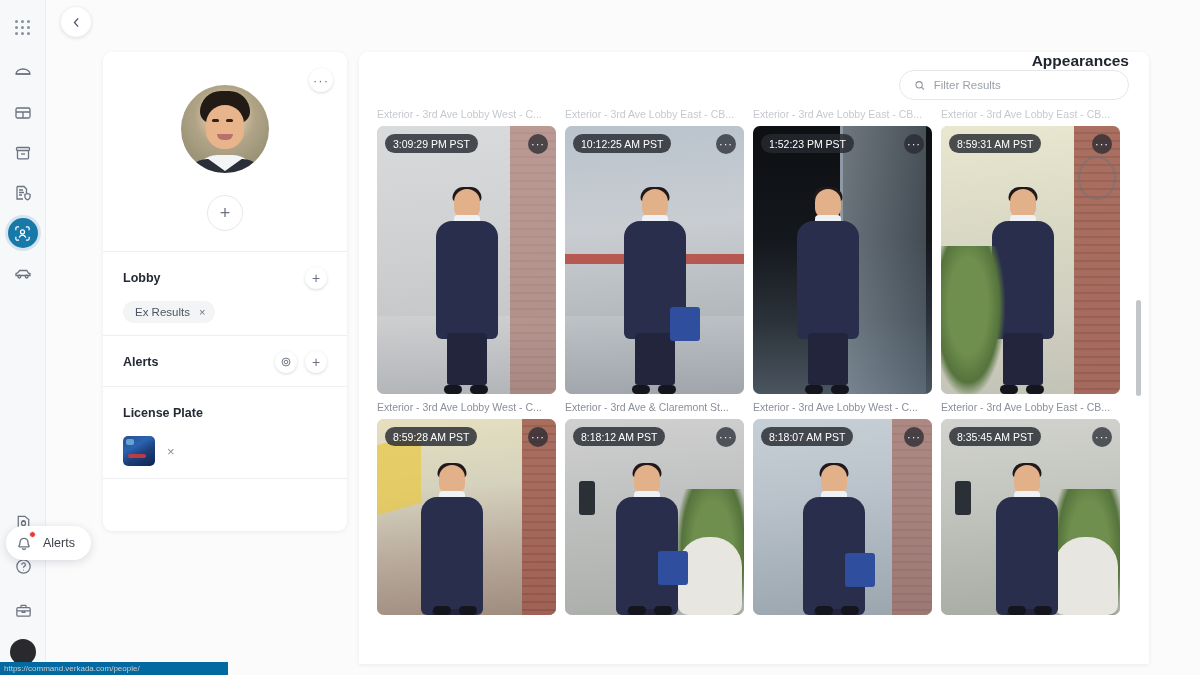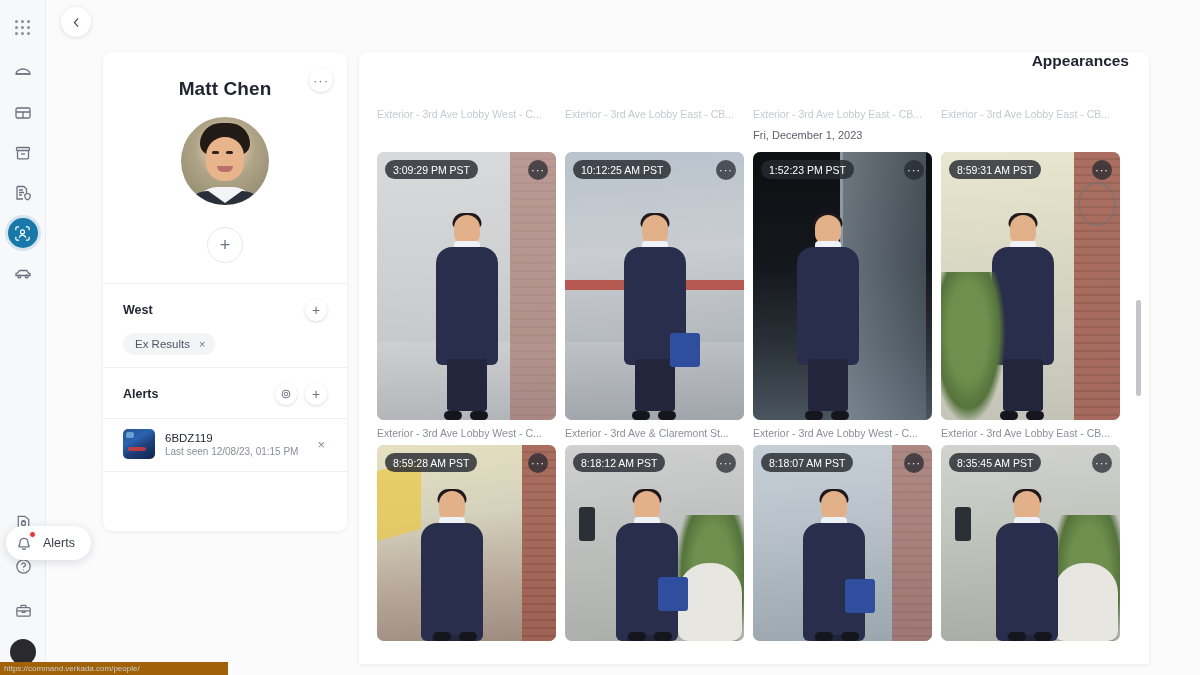--- a/index.html
+++ b/index.html
@@ -221,21 +221,21 @@
     transform: skewY(-16deg); }
 
   
   .sbthumb {
     position: absolute; left: 1136px; top: 300px; width: 5px; height: 96px;
     background: #c2c5ca; border-radius: 3px; cursor: pointer;
   }
   
   .statusbar {
     position: absolute; left: 0; bottom: 0; width: 228px; height: 13px;
-    background: #a16207; color: #c8cbd0; font-size: 8px;
+    background: #0369a1; color: #c8cbd0; font-size: 8px;
     display: flex; align-items: center; padding-left: 4px;
     filter: blur(0.7px); overflow: hidden; white-space: nowrap;
   }
 </style>
 </head>
 <body>
 
 <div class="app">
 
   <div class="rail">
@@ -341,39 +341,38 @@
   </div>
 
   <div class="backbtn">
     <svg width="13" height="13" viewBox="0 0 16 16" fill="none" stroke="currentColor" stroke-width="1.6">
       <path d="M10 3L5.5 8L10 13"></path>
     </svg>
   </div>
 
   <div class="profile">
     <div class="kebab-btn">···</div>
-    <div class="profile-title">Matt Chen</div>
 
     <div class="face">
       <div class="hair"></div>
       <div class="skin"></div>
       <div class="eyeL"></div>
       <div class="eyeR"></div>
       <div class="mouth"></div>
       <div class="shirt"></div>
       <div class="jacket"></div>
     </div>
 
     <div class="addbtn">+</div>
 
     <div class="divider"></div>
 
     
     <div class="sec-head">
-      <span class="sec-title">West</span>
+      <span class="sec-title">Lobby</span>
       <span class="sec-actions">
         <span class="circ-btn">+</span>
       </span>
     </div>
     <div class="tag">
       <span>Ex Results</span>
       <span class="x">×</span>
     </div>
     <div class="sec-rule"></div>
 
@@ -386,57 +385,57 @@
             <circle cx="7" cy="7" r="2.1"></circle>
               <circle cx="7" cy="7" r="4.6"></circle>
           </svg>
         </span>
         <span class="circ-btn">+</span>
       </span>
     </div>
     <div class="sec-rule" style="margin-top:11px;"></div>
 
     
+    <div class="sec-head">
+      <span class="sec-title">License Plate</span>
+    </div>
     <div class="plate-row">
       <span class="plate-thumb">
         <span class="glow"></span>
         <span class="lite"></span>
       </span>
-      <span class="plate-info">
-        <span class="plate-id" style="display:block;">6BDZ119</span>
-        <span class="plate-sub" style="display:block;">Last seen 12/08/23, 01:15 PM</span>
-      </span>
       <span class="plate-x">×</span>
     </div>
     <div class="sec-rule" style="margin-top:12px;"></div>
 
     
   </div>
 
   <div class="main">
     <div class="main-head">
       <span class="main-title">Appearances</span>
+      <span class="search">
+        <svg width="13" height="13" viewBox="0 0 16 16" fill="none" stroke="#8a8f98" stroke-width="1.4">
+          <circle cx="7" cy="7" r="4.3"></circle>
+            <path d="M10.3 10.3L13.5 13.5"></path>
+        </svg>
+        <input type="text" placeholder="Filter Results" style="">
+      </span>
     </div>
 
     <div class="scroll">
       <div class="grid-wrap">
 
         <div class="caption-row" style="margin-top:4px;">
           <span class="caption faded">Exterior - 3rd Ave Lobby West - C...</span>
           <span class="caption faded">Exterior - 3rd Ave Lobby East - CB...</span>
           <span class="caption faded">Exterior - 3rd Ave Lobby East - CB...</span>
           <span class="caption faded">Exterior - 3rd Ave Lobby East - CB...</span>
         </div>
 
-        <div class="date-row">
-          <span class="date-cell"></span>
-          <span class="date-cell"></span>
-          <span class="date-cell">Fri, December 1, 2023</span>
-          <span class="date-cell"></span>
-        </div>
 
         <div class="card-row">
           <div class="card">
             <span class="sc sc-a">
               <span class="sidewalk"></span>
               <span class="brick" style="opacity:.5;"></span>
               <span class="person">
                 <span class="hair"></span>
                   <span class="head"></span>
                   <span class="collar"></span>

